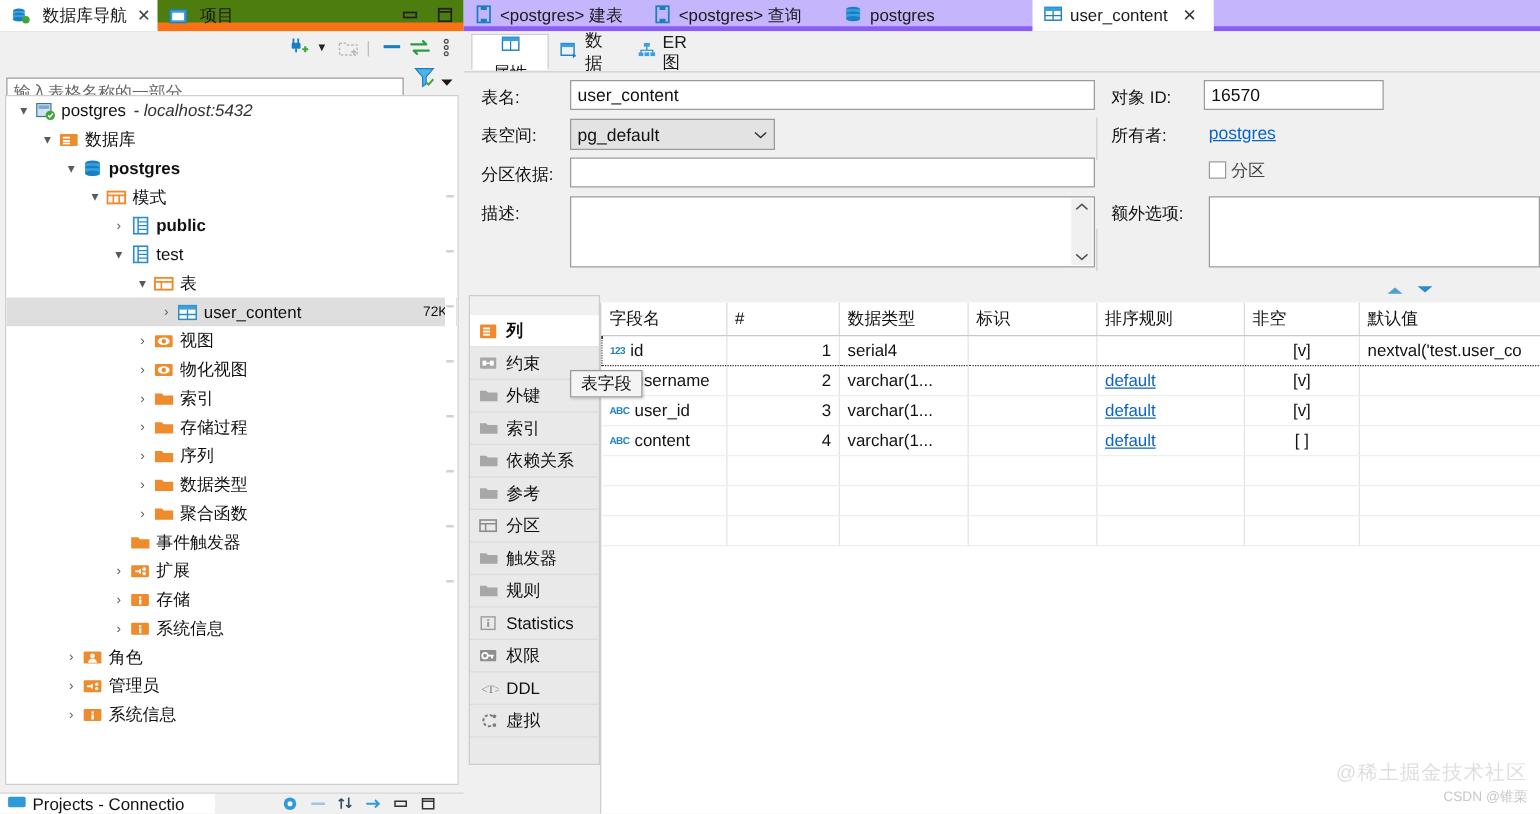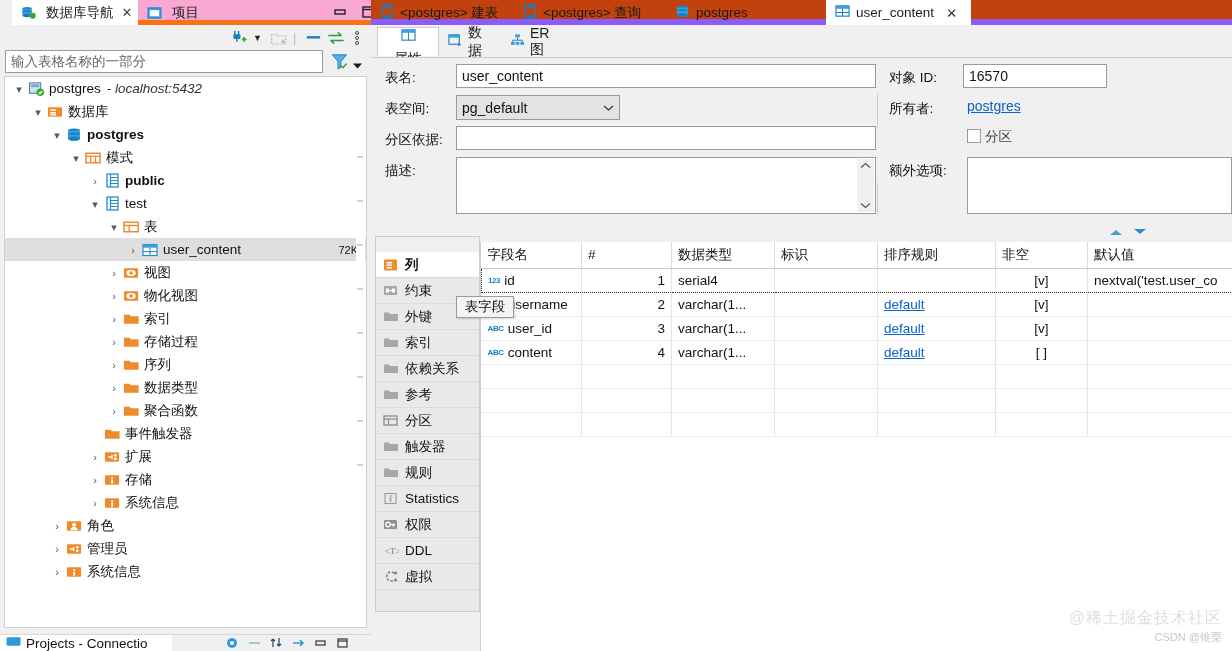--- a/index.html
+++ b/index.html
@@ -15,23 +15,22 @@
   }
   #root { position: relative; width: 1232px; height: 651px; background: #f0f0f0; }
 
   
   #left-panel {
     position: absolute; left: 0; top: 0; width: 371px; height: 651px;
     background: #f0f0f0;
   }
   #left-tabbar {
     position: absolute; left: 0; top: 0; width: 371px; height: 25px;
-    background: #f9a8d4;
-    border-bottom: 5px solid #f97316;
-    margin-left: 12px;
+    background: #4d7c0f;
+    border-bottom: 7px solid #f97316;
   }
   .ltab {
     position: absolute; top: 0; height: 25px;
     display: flex; align-items: center; gap: 5px;
     padding: 0 7px; font-size: 13.5px;
     cursor: default;
   }
   .ltab.active { background: #ffffff; font-weight: 400; }
   .ltab .lbl { white-space: nowrap; }
   .ltab .xbtn { color: #444; font-size: 13px; margin-left: 3px; }
@@ -45,21 +44,21 @@
   #left-toolbar {
     position: absolute; left: 0; top: 25px; width: 371px; height: 25px;
     background: #f0f0f0;
   }
   .tbi { position: absolute; top: 3px; height: 19px; display:flex; align-items:center; }
 
   #filter-row {
     position: absolute; left: 0; top: 50px; width: 371px; height: 24px;
   }
   #filter-input {
-    position: absolute; left: 5px; top: 0px; width: 318px; height: 23px;
+    position: absolute; left: 5px; top: 12px; width: 318px; height: 23px;
     border: 1px solid #9a9a9a; background: #fff;
     padding: 0 5px; font-size: 13.5px; color: #0c4a6e; outline: none;
     font-family: "Liberation Sans", "DejaVu Sans", sans-serif;
   }
   #filter-input::placeholder { color: #666; opacity: 1; }
   #filter-funnel { position: absolute; left: 330px; top: 2px; }
   #filter-caret  { position: absolute; left: 352px; top: 8px; }
 
   #tree-wrap {
     position: absolute; left: 4px; top: 76px; width: 363px; height: 552px;
@@ -95,21 +94,21 @@
   }
   #bstrip-tools { position:absolute; left: 225px; top:1px; height:16px; display:flex; align-items:center; gap:9px; }
 
   
   #editor {
     position: absolute; left: 371px; top: 0; width: 861px; height: 651px;
     background: #f0f0f0;
   }
   #etabbar {
     position: absolute; left: 0; top: 0; width: 861px; height: 25px;
-    background: #c2410c; border-bottom: 6px solid #8b5cf6;
+    background: #c4b5fd; border-bottom: 4px solid #8b5cf6;
   }
   .etab {
     position: absolute; top: 0; height: 25px;
     display: flex; align-items: center; gap: 6px; padding: 0 9px;
     font-size: 13.5px; white-space: nowrap; cursor: default;
   }
   .etab.active { background: #fff; }
   .etab .xbtn { margin-left: 6px; color:#333; }
   #etab0 { left: 0;   width: 143px; }
   #etab1 { left: 143px; width: 152px; }

